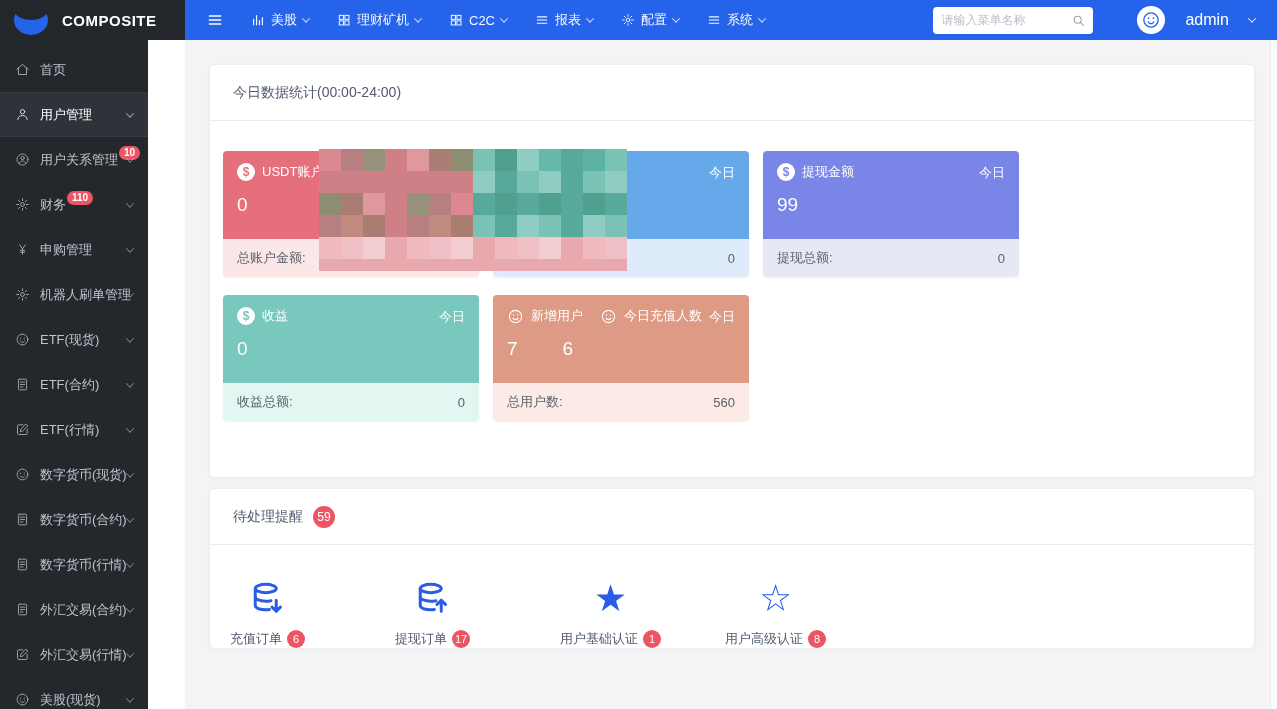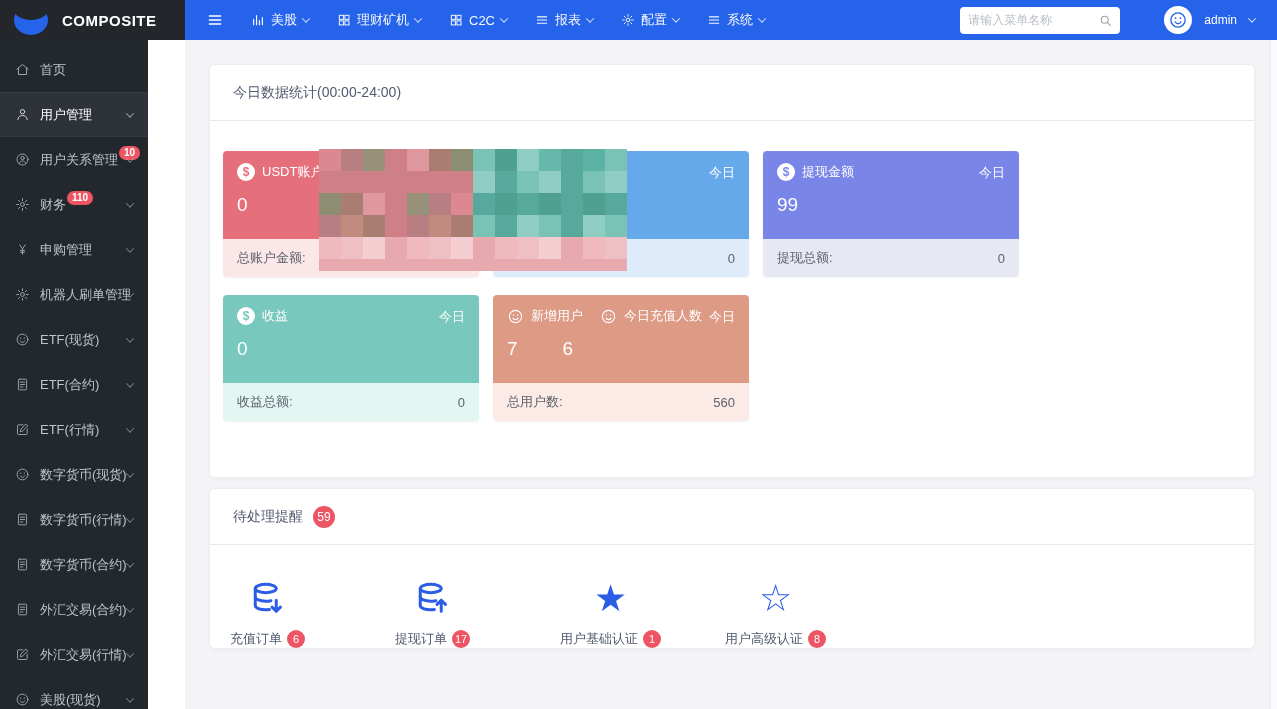--- a/index.html
+++ b/index.html
@@ -24,22 +24,22 @@
   .chev { width:6px; height:6px; border-right:1.5px solid currentColor;
     border-bottom:1.5px solid currentColor; display:inline-block;
     transform:rotate(45deg) translate(-1px,-1px); opacity:.85; }
   .burger svg { width:16px; height:16px; display:block; }
   .searchbox { margin-left:auto; width:160px; height:27px; background:#fff;
     border-radius:4px; display:flex; align-items:center; padding:0 8px; gap:4px; }
   .searchbox input { border:0; outline:0; flex:1; min-width:0; font-size:12px;
     color:#333; font-family:inherit; }
   .searchbox input::placeholder { color:#b9bec6; }
   .searchbox svg { width:13px; height:13px; color:#9aa1ab; flex:none; }
-  .user { display:flex; align-items:center; gap:12px; margin-left:16px;
-    margin-right:8px; cursor:pointer; font-size:12px; }
+  .user { display:flex; align-items:center; gap:20px; margin-left:16px;
+    margin-right:8px; cursor:pointer; font-size:16px; }
   .avatar { width:28px; height:28px; border-radius:50%; background:#fff;
     display:flex; align-items:center; justify-content:center; color:#2563eb; }
   .avatar svg { width:20px; height:20px; }
 
   
   .sidebar { position:fixed; left:0; top:40px; bottom:0; width:148px;
     background:#23282d; padding-top:7px; }
   .side-item { height:45px; display:flex; align-items:center; padding:0 15px;
     color:#bdc4ca; font-size:13px; cursor:pointer; position:relative; white-space:nowrap; }
   .side-item svg { width:15px; height:15px; margin-right:10px; opacity:.8; flex:none; }
@@ -353,30 +353,30 @@
       </svg>
     <span class="side-label">数字货币(现货)</span>
 
     <span class="chev side-chev"></span>
   </div>
 
   <div class="side-item">
     <svg>
         <use href="#i-doc"></use>
       </svg>
+    <span class="side-label">数字货币(合约)</span>
+
+    <span class="chev side-chev"></span>
+  </div>
+
+  <div class="side-item">
+    <svg>
+        <use href="#i-doc"></use>
+      </svg>
     <span class="side-label">数字货币(行情)</span>
-
-    <span class="chev side-chev"></span>
-  </div>
-
-  <div class="side-item">
-    <svg>
-        <use href="#i-doc"></use>
-      </svg>
-    <span class="side-label">数字货币(合约)</span>
 
     <span class="chev side-chev"></span>
   </div>
 
   <div class="side-item">
     <svg>
         <use href="#i-doc"></use>
       </svg>
     <span class="side-label">外汇交易(合约)</span>
 

